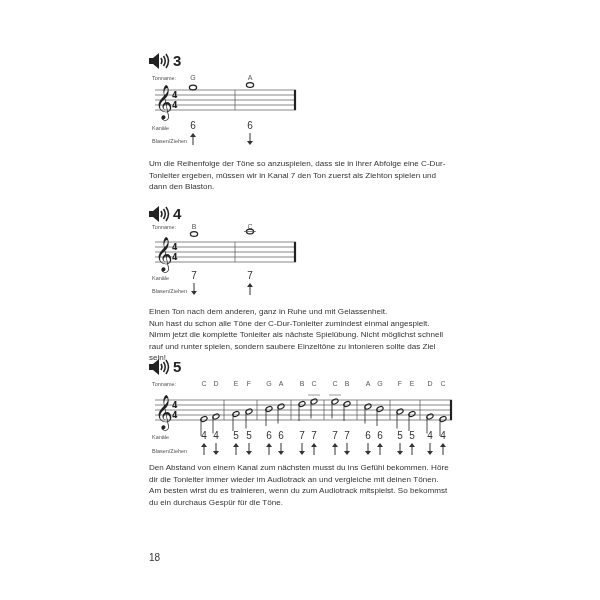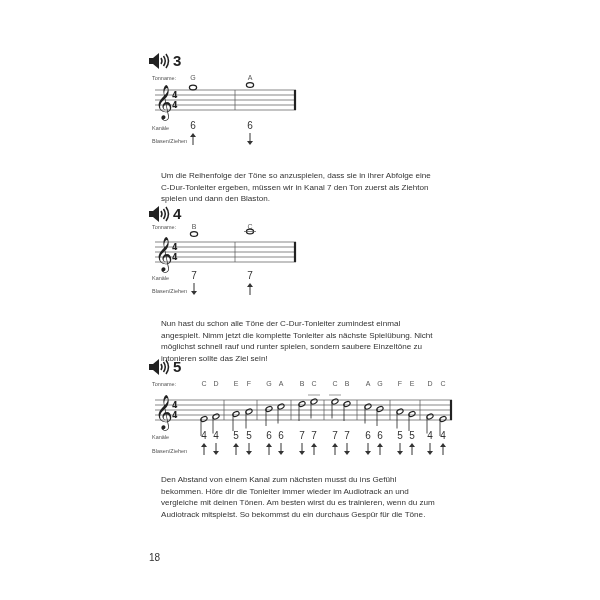--- a/index.html
+++ b/index.html
@@ -5,21 +5,21 @@
     html, body { margin: 0; padding: 0; background: #ffffff; }
     body { width: 600px; height: 600px; position: relative; overflow: hidden;
            font-family: "Liberation Sans", "DejaVu Sans", sans-serif; color: #3a3a3a; }
     .ex-head { position: absolute; display: flex; align-items: center; }
     .ex-num { font-weight: bold; font-size: 15px; color: #222; margin-left: 2px; }
     .lbl { position: absolute; font-size: 5.5px; color: #555; }
     .nname { position: absolute; font-size: 7px; color: #555; transform: translateX(-50%); }
     .chan { position: absolute; font-size: 10px; color: #333; transform: translateX(-50%); }
     .arrow { position: absolute; transform: translateX(-50%); }
     .para { position: absolute; left: 149px; width: 302px; font-size: 8.1px; line-height: 11.6px; color: #333; }
-    .para p { margin: 12px; }
+    .para p { margin: 0; }
     .pagenum { position: absolute; left: 149px; top: 552px; font-size: 10px; color: #333; }
     svg { position: absolute; overflow: visible; }
   </style>
 </head>
 <body>
 
 <div class="ex-head" style="left:149px; top:52px;">
   <svg width="22" height="16" viewBox="0 0 22 16" style="position:relative;">
     <rect x="0" y="5" width="4" height="6" fill="#222"></rect>
     <polygon points="4,5 10,0 10,16 4,11" fill="#222"></polygon>
@@ -102,20 +102,21 @@
 <svg class="arrow" style="left:194px; top:283px;" width="6" height="12">
     <line x1="3" y1="0" x2="3" y2="9" stroke="#333" stroke-width="1"></line>
     <polygon points="3,12 0,8 6,8" fill="#333"></polygon>
   </svg>
 <svg class="arrow" style="left:250px; top:283px;" width="6" height="12">
     <polygon points="3,0 0,4 6,4" fill="#333"></polygon>
     <line x1="3" y1="3" x2="3" y2="12" stroke="#333" stroke-width="1"></line>
   </svg>
 
 <div class="para" style="top:306px;">
+  <p>Einen Ton nach dem anderen, ganz in Ruhe und mit Gelassenheit.</p>
   <p>Nun hast du schon alle Töne der C-Dur-Tonleiter zumindest einmal angespielt. Nimm jetzt die komplette Tonleiter als nächste Spielübung. Nicht möglichst schnell rauf und runter spielen, sondern saubere Einzeltöne zu intonieren sollte das Ziel sein!</p>
 </div>
 
 <div class="ex-head" style="left:149px; top:358px;">
   <svg width="22" height="16" viewBox="0 0 22 16" style="position:relative;">
     <rect x="0" y="5" width="4" height="6" fill="#222"></rect>
     <polygon points="4,5 10,0 10,16 4,11" fill="#222"></polygon>
     <path d="M12,5 Q14,8 12,11" stroke="#222" stroke-width="1.5" fill="none"></path>
     <path d="M14.5,3 Q18,8 14.5,13" stroke="#222" stroke-width="1.5" fill="none"></path>
     <path d="M17,1 Q22,8 17,15" stroke="#222" stroke-width="1.5" fill="none"></path>

